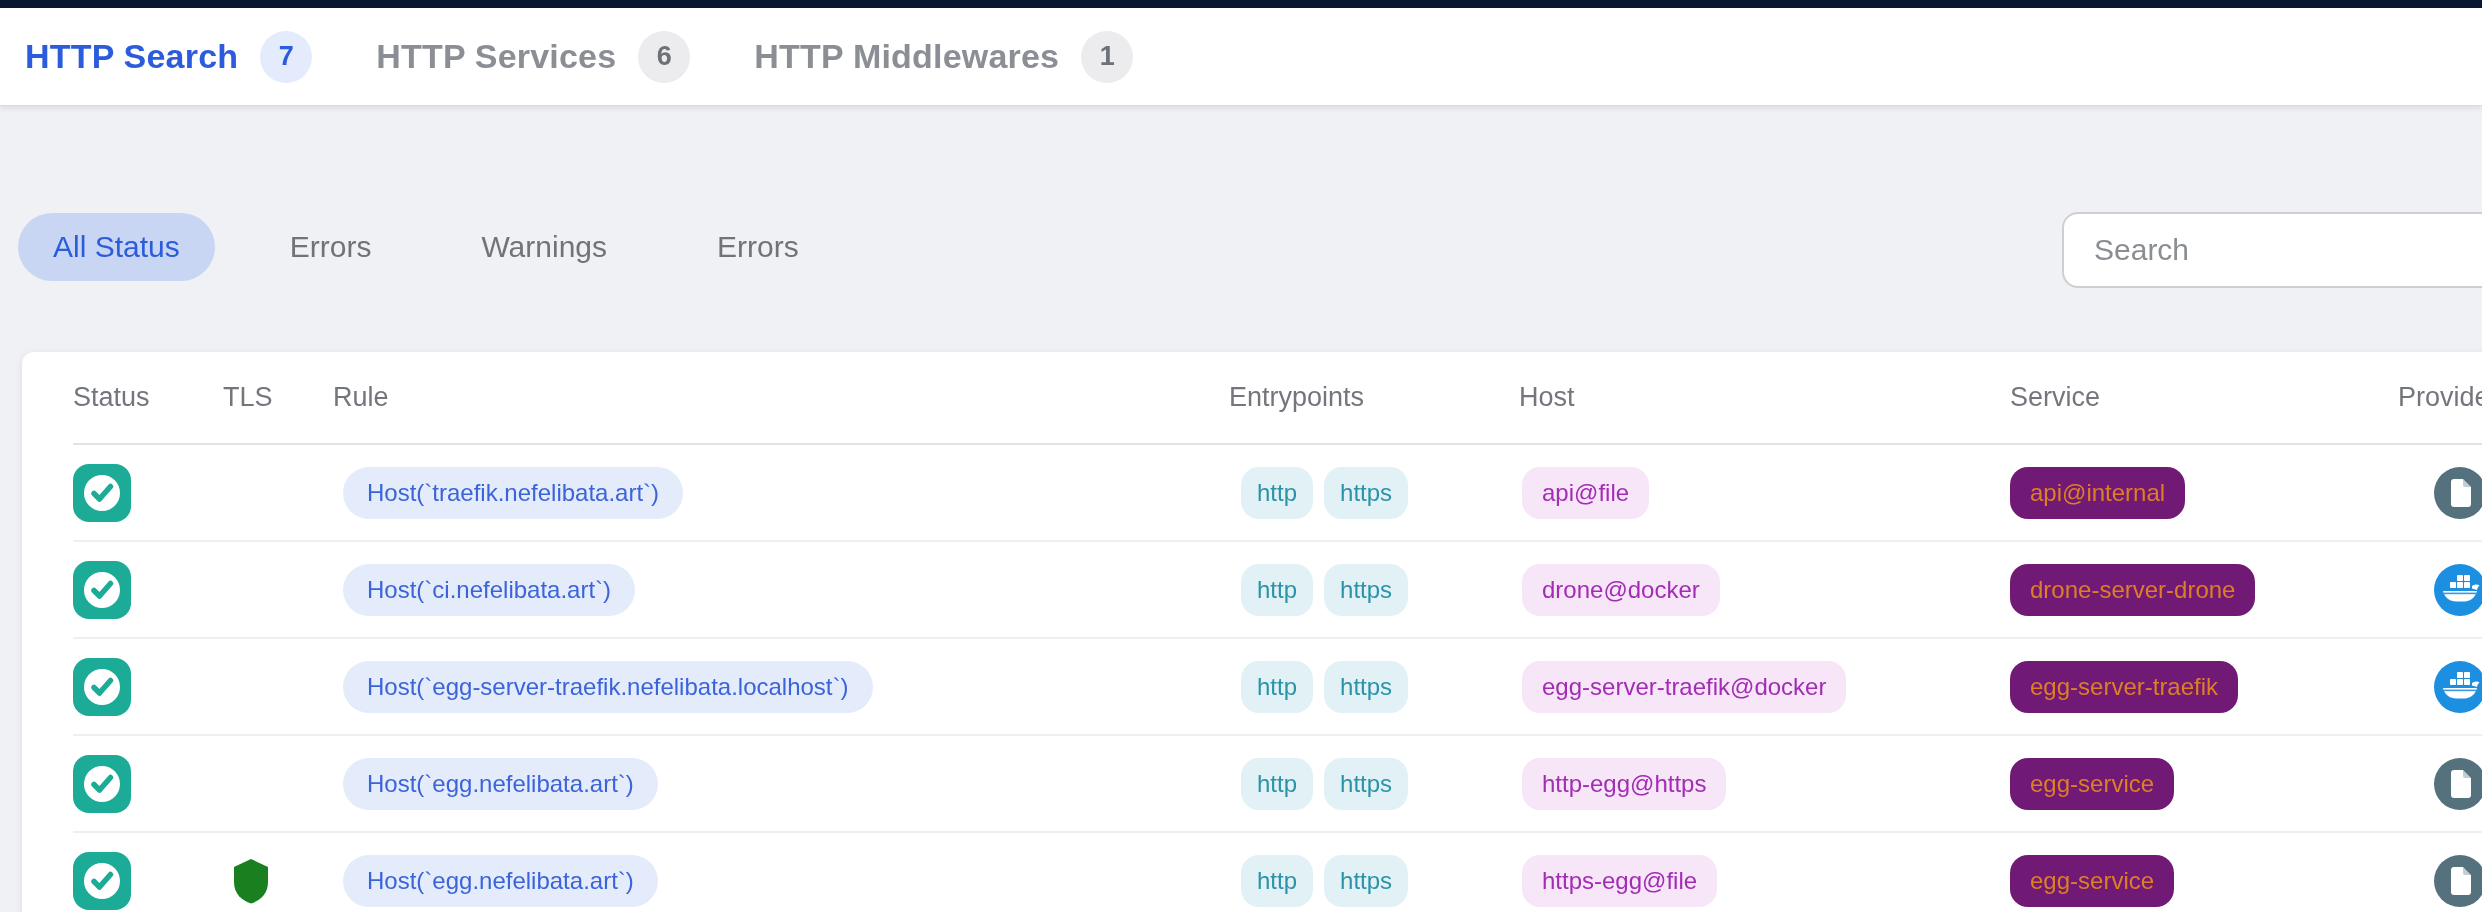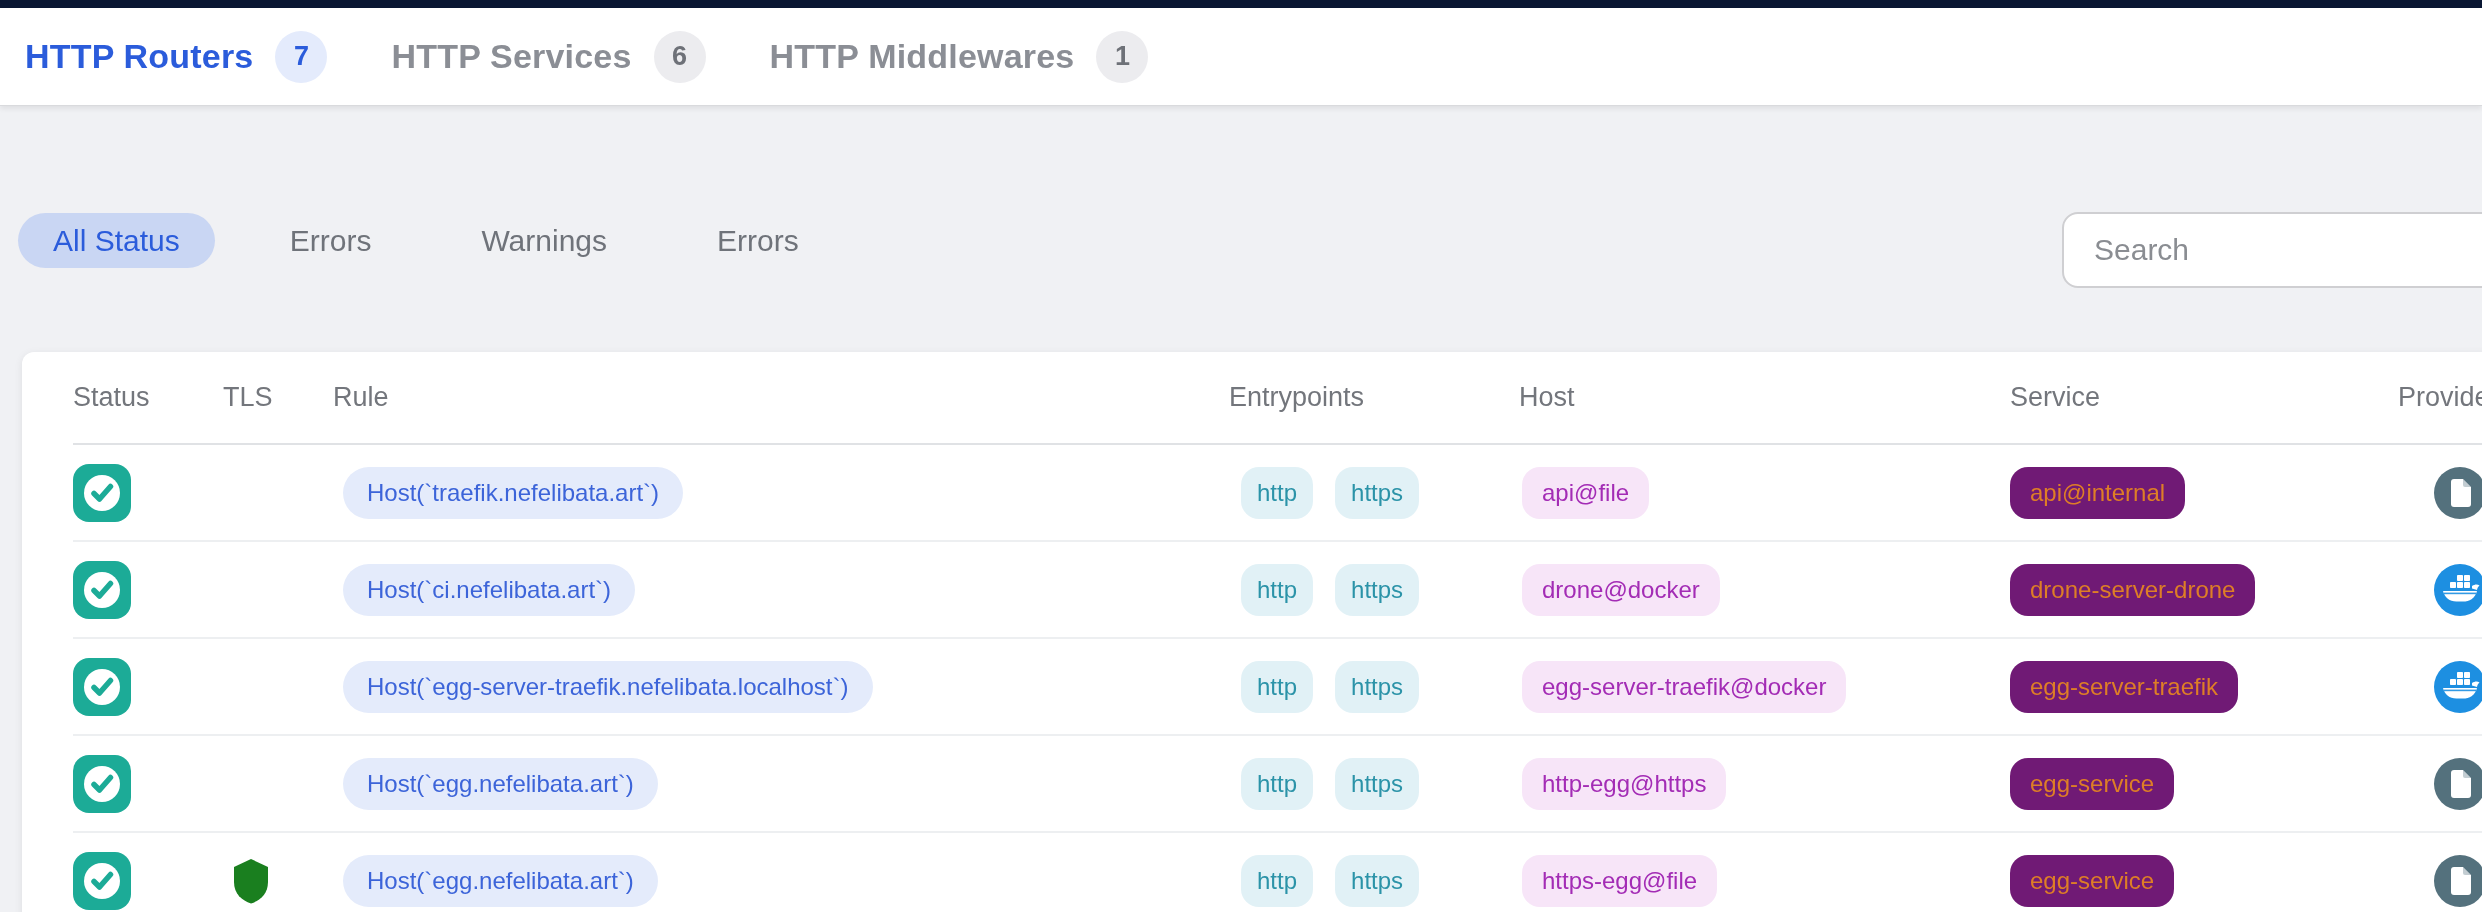--- a/index.html
+++ b/index.html
@@ -23,21 +23,21 @@
   .tab.active .tab-label{color:#2b5cdb;}
   .tab-badge{
     min-width:52px;height:52px;border-radius:26px;box-sizing:border-box;
     display:inline-flex;align-items:center;justify-content:center;
     font-size:27px;font-weight:700;color:#6e7178;background:#ececef;padding:0 10px;
   }
   .tab.active .tab-badge{background:#e4ebfc;color:#2b5cdb;}
   
   .toolbar{position:absolute;left:18px;top:213px;display:flex;align-items:center;gap:40px;}
   .filter{
-    height:55px;display:inline-flex;align-items:center;padding:0 35px;
+    height:68px;display:inline-flex;align-items:center;padding:0 35px;
     border-radius:34px;font-size:30px;color:#6f737a;cursor:pointer;white-space:nowrap;
   }
   .filter.active{background:#c9d6f3;color:#2b5cdb;}
   .searchbox{
     position:absolute;left:2062px;top:212px;width:440px;height:76px;box-sizing:border-box;
     background:#ffffff;border:2px solid #cfcfd2;border-radius:16px;
     display:flex;align-items:center;
   }
   .searchbox input{
     border:none;outline:none;background:transparent;flex:1;
@@ -56,42 +56,42 @@
   .trow{
     display:grid;
     grid-template-columns:150px 110px 896px 290px 491px 388px 140px;
     align-items:center;height:95px;
   }
   .trow.header{height:91px;border-bottom:2px solid #e0e2e5;}
   .trow.body-row{border-bottom:2px solid #edeff1;cursor:pointer;}
   .hcell{font-size:27px;color:#73767c;white-space:nowrap;}
   .cell{display:flex;align-items:center;}
   .rule-cell{padding-left:10px;}
-  .entry-cell{padding-left:12px;gap:22px;}
+  .entry-cell{padding-left:12px;gap:11px;}
   .name-cell{padding-left:3px;}
   .provider-cell{padding-left:36px;}
   .tls-cell{padding-left:8px;}
   .pill{
     display:inline-flex;align-items:center;height:52px;white-space:nowrap;
     font-size:24px;border-radius:18px;padding:0 20px;
   }
   .pill.rule{background:#e4ebfb;color:#3c64d9;border-radius:26px;padding:0 24px;}
   .pill.entry{background:#e1f1f6;color:#2b93a8;padding:0 16px;}
   .pill.name{background:#f7e5f8;color:#a32cb5;}
   .pill.service{background:#701a75;color:#de7e26;}
   .status-badge{width:58px;height:58px;display:block;}
 </style>
 </head>
 <body>
 
 <div class="topbar"></div>
 
 <div class="tabbar">
   <div class="tab active">
-    <span class="tab-label">HTTP Routers</span>
+    <span class="tab-label">HTTP Search</span>
     <span class="tab-badge">7</span>
   </div>
   <div class="tab">
     <span class="tab-label">HTTP Services</span>
     <span class="tab-badge">6</span>
   </div>
   <div class="tab">
     <span class="tab-label">HTTP Middlewares</span>
     <span class="tab-badge">1</span>
   </div>

